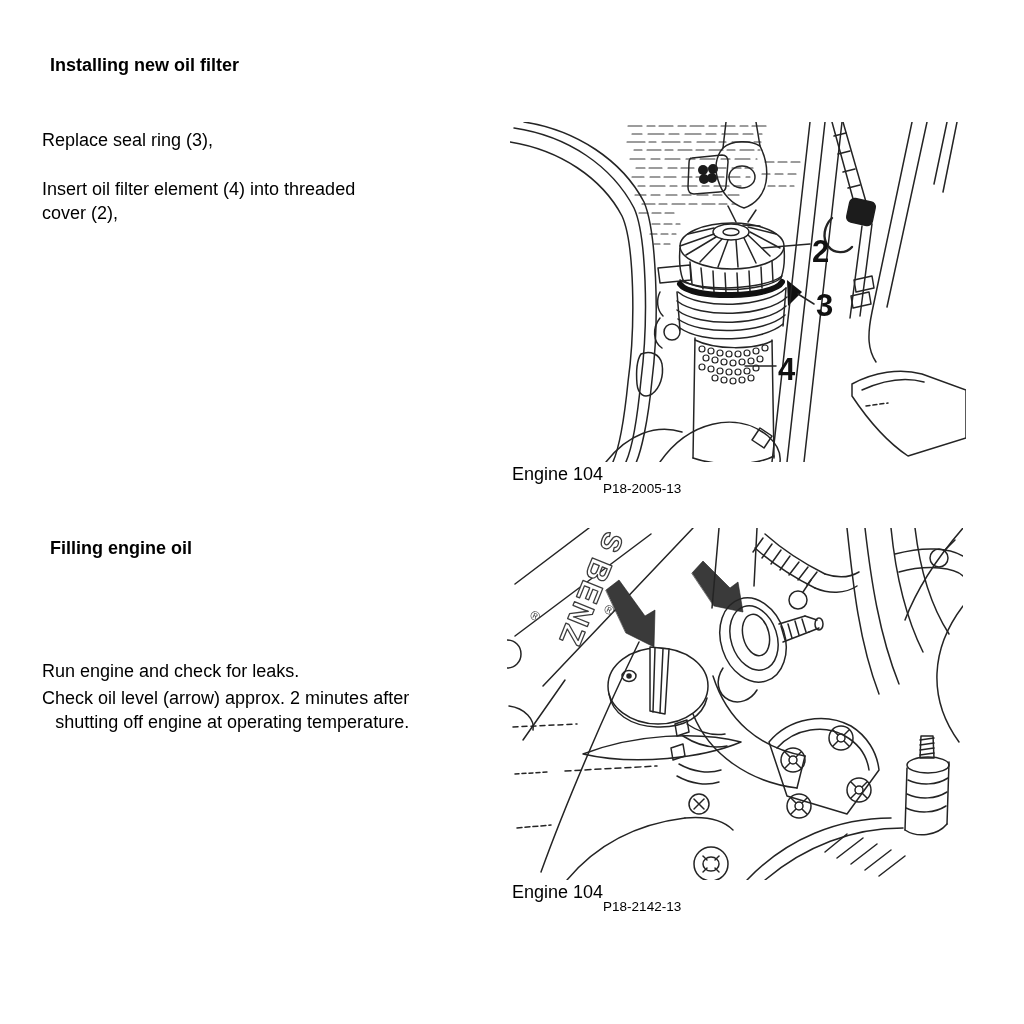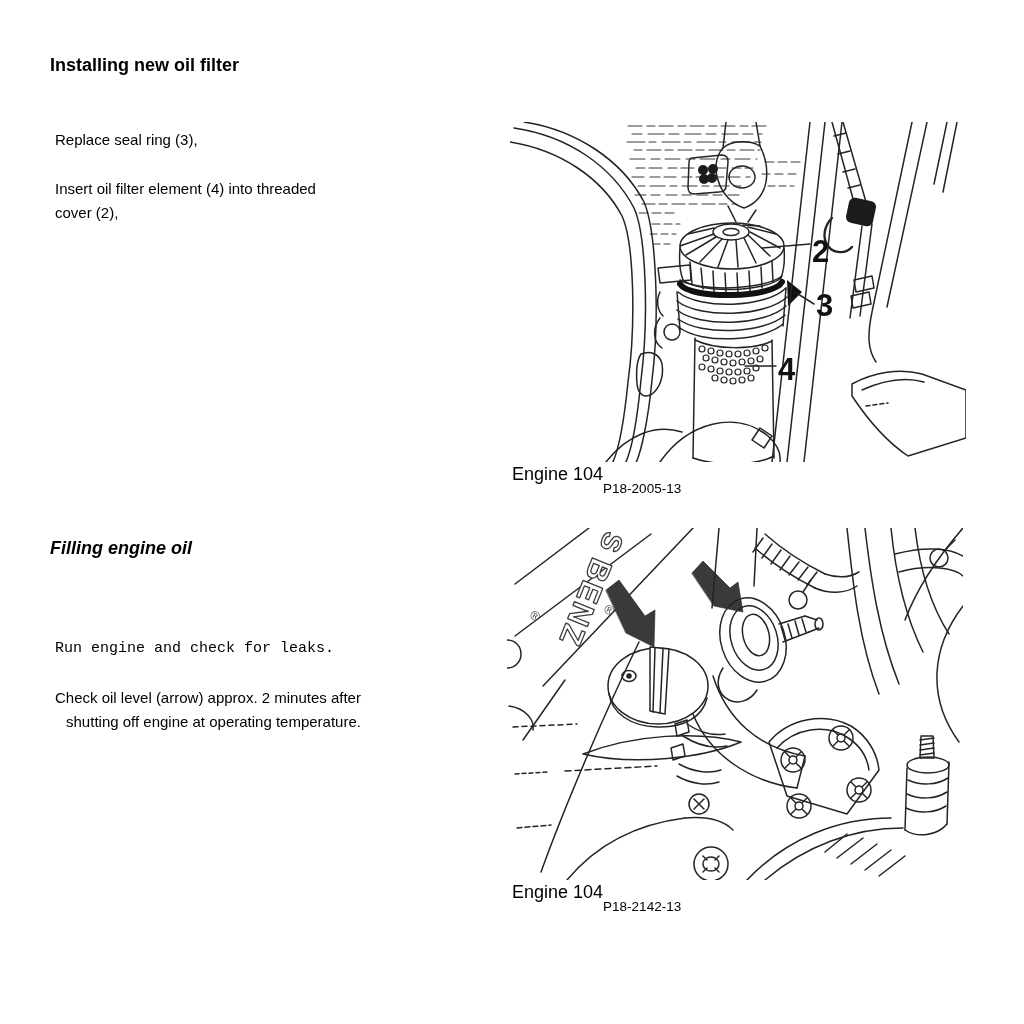--- a/index.html
+++ b/index.html
@@ -1,21 +1,21 @@
 <!DOCTYPE html>
 <html><head>
 <meta charset="utf-8">
 <style>
   html,body{margin:0;padding:0;background:#fff;}
   .page{
     position:relative;width:1024px;height:1024px;background:#fff;
     font-family:"Liberation Sans", sans-serif;color:#000;overflow:hidden;
   }
   .heading{position:absolute;left:50px;font-size:18px;font-weight:bold;line-height:20px;}
-  .para{position:absolute;left:42px;font-size:15px;line-height:24px;white-space:pre-line;margin-left:13px;}
+  .para{position:absolute;left:42px;font-size:18px;line-height:24px;white-space:pre-line;}
   .fig{position:absolute;}
   .fig svg{display:block;}
   .cap-row{position:absolute;display:flex;justify-content:flex-start;align-items:flex-start;}
   .fig-caption{font-size:18px;line-height:24px;}
   .fig-code{font-size:13.5px;line-height:17px;margin-top:18px;}
   .lineart{stroke:#242424;stroke-width:1.5;fill:none;stroke-linecap:round;stroke-linejoin:round;}
   .hatch{stroke:#3a3a3a;stroke-width:1.1;}
   .callout{font-family:"Liberation Sans",sans-serif;font-size:31px;font-weight:bold;fill:#111;stroke:none;}
   .engrave{font-family:"Liberation Sans",sans-serif;font-weight:bold;fill:#ffffff;stroke:#3c3c3c;stroke-width:1.3;}
   .arrow{fill:#3a3a3a;stroke:#222;stroke-width:0.6;}
@@ -208,22 +208,22 @@
         <text class="callout" x="268" y="258">4</text>
       </g>
     </svg>
   </div>
 
   <div class="cap-row" style="left:512px;top:462px;width:450px;">
     <span class="fig-caption">Engine 104</span>
     <span class="fig-code">P18-2005-13</span>
   </div>
 
-  <div class="heading" style="top:538px;font-style:italic;">Filling engine oil</div>
-  <div class="para" style="top:637px;font-family:Liberation Mono, monospace;">Run engine and check for leaks.</div>
+  <div class="heading" style="top:538px;">Filling engine oil</div>
+  <div class="para" style="top:659px;">Run engine and check for leaks.</div>
   <div class="para" style="top:686px;text-align:right;">Check oil level (arrow) approx. 2 minutes after
 shutting off engine at operating temperature.</div>
 
   <div class="fig" style="left:507px;top:528px;width:456px;height:352px;">
     <svg width="456" height="352" viewBox="0 0 456 352">
       <g class="lineart">
 
         <g>
           <path d="M144,6 L8,108"></path>
           <path d="M186,0 L36,158"></path>

